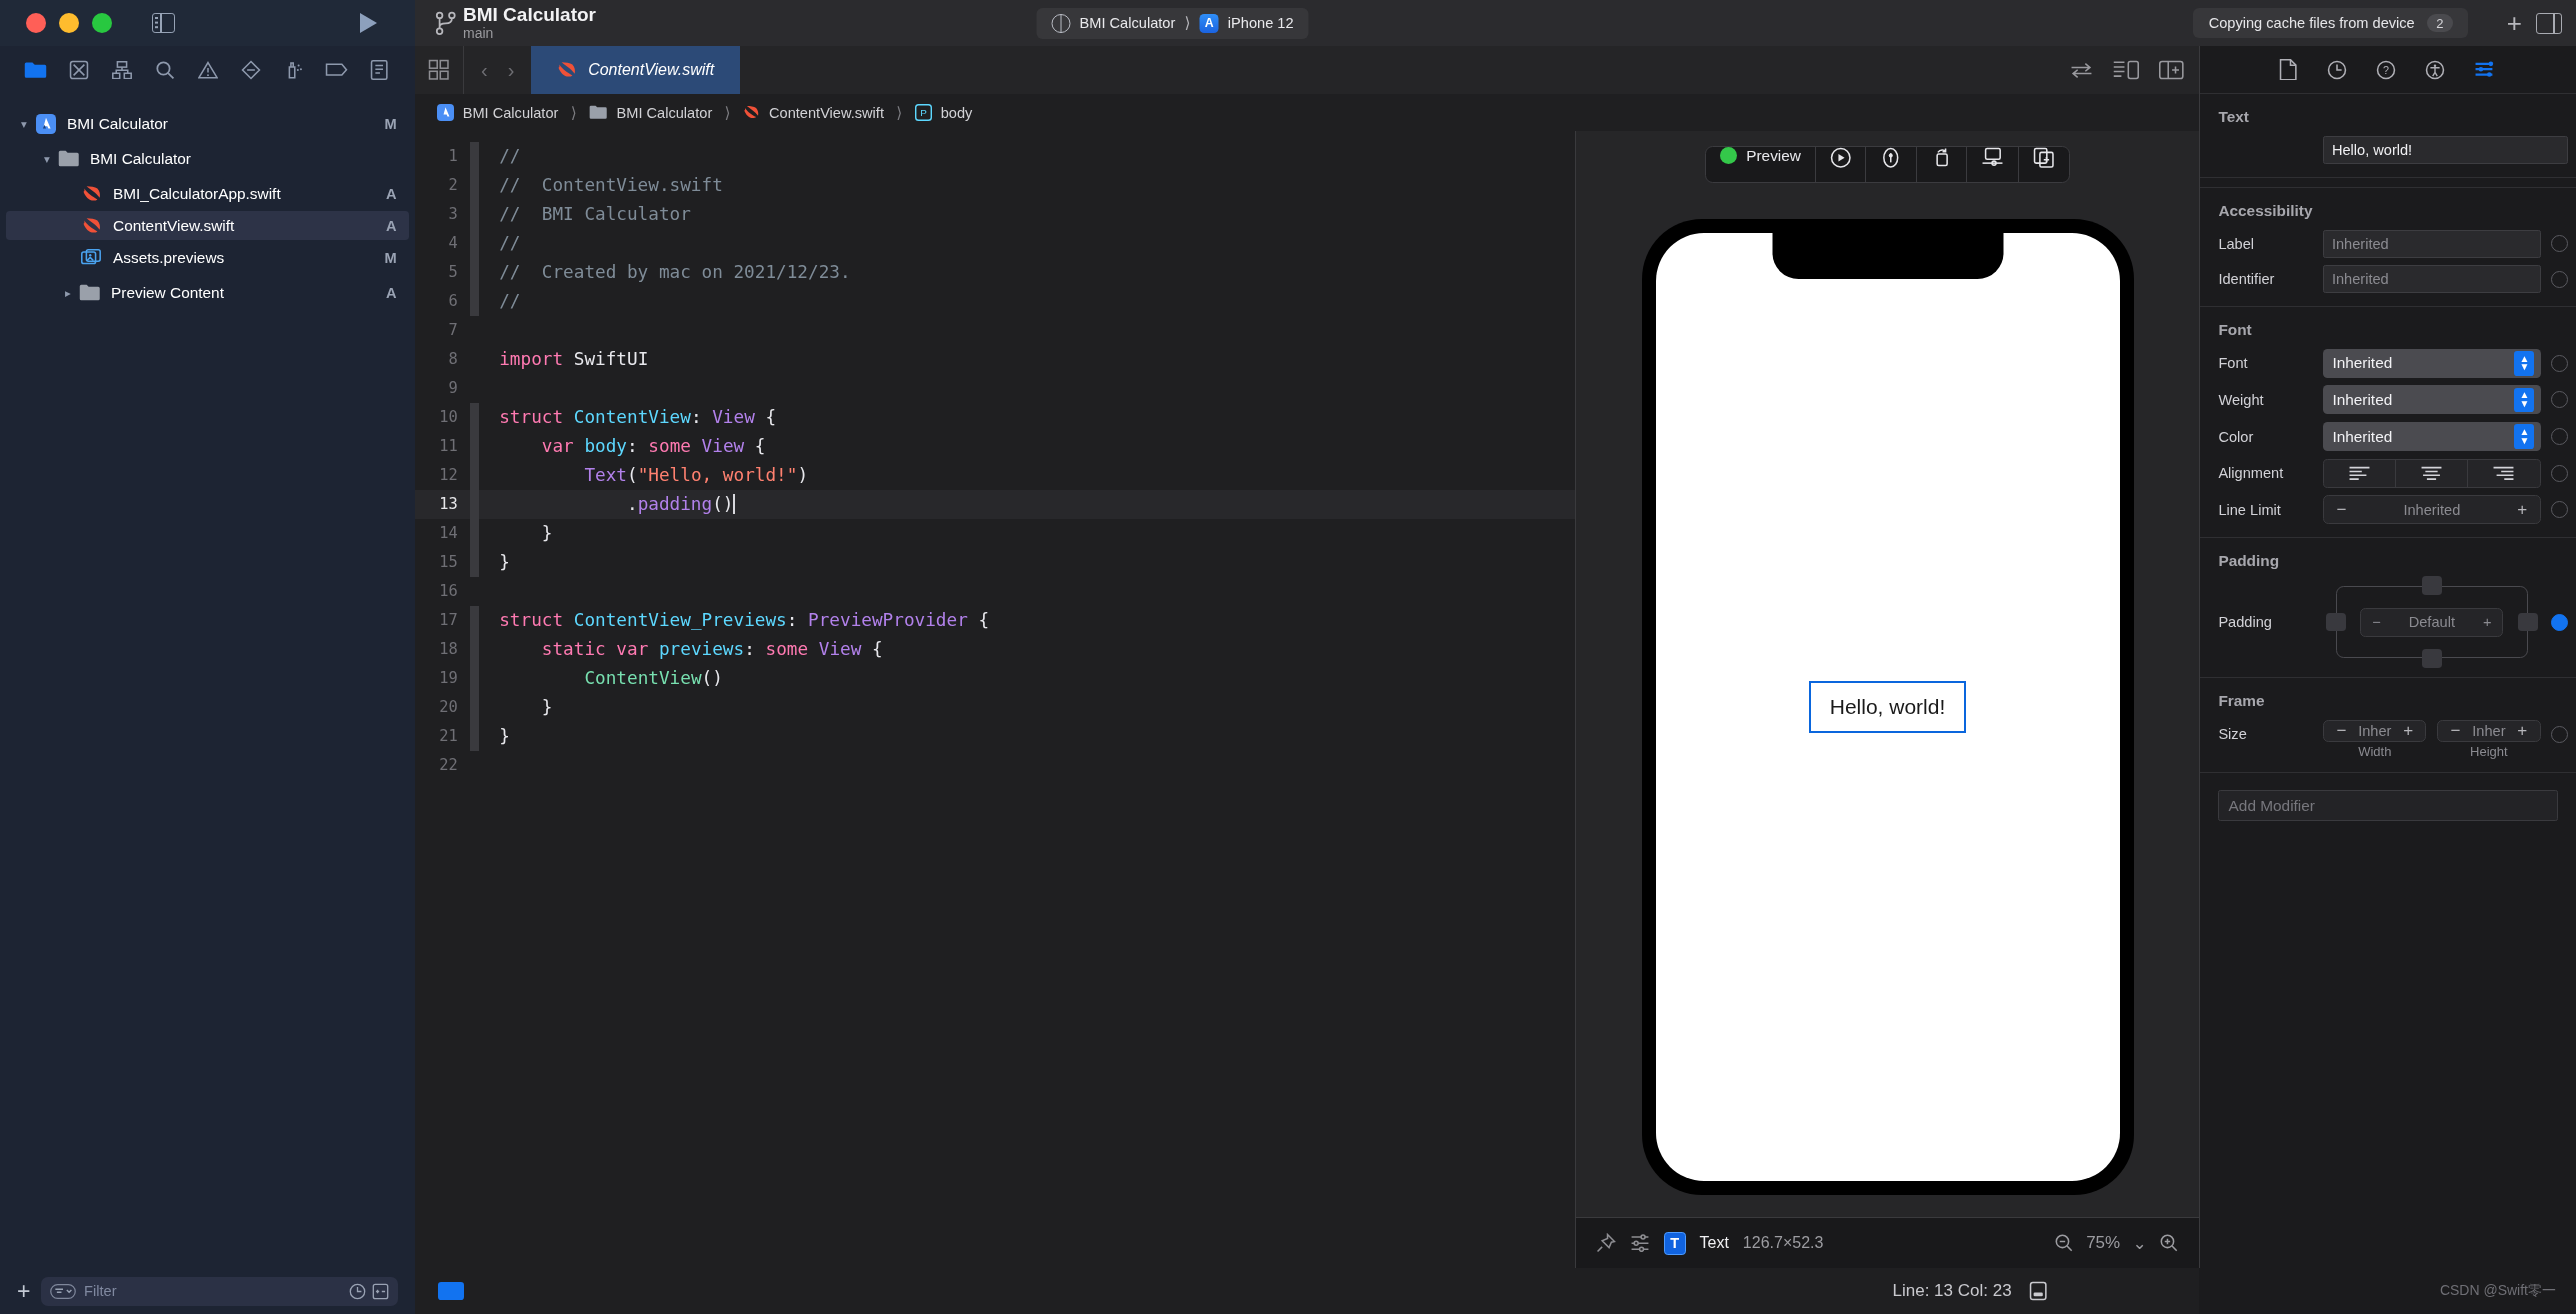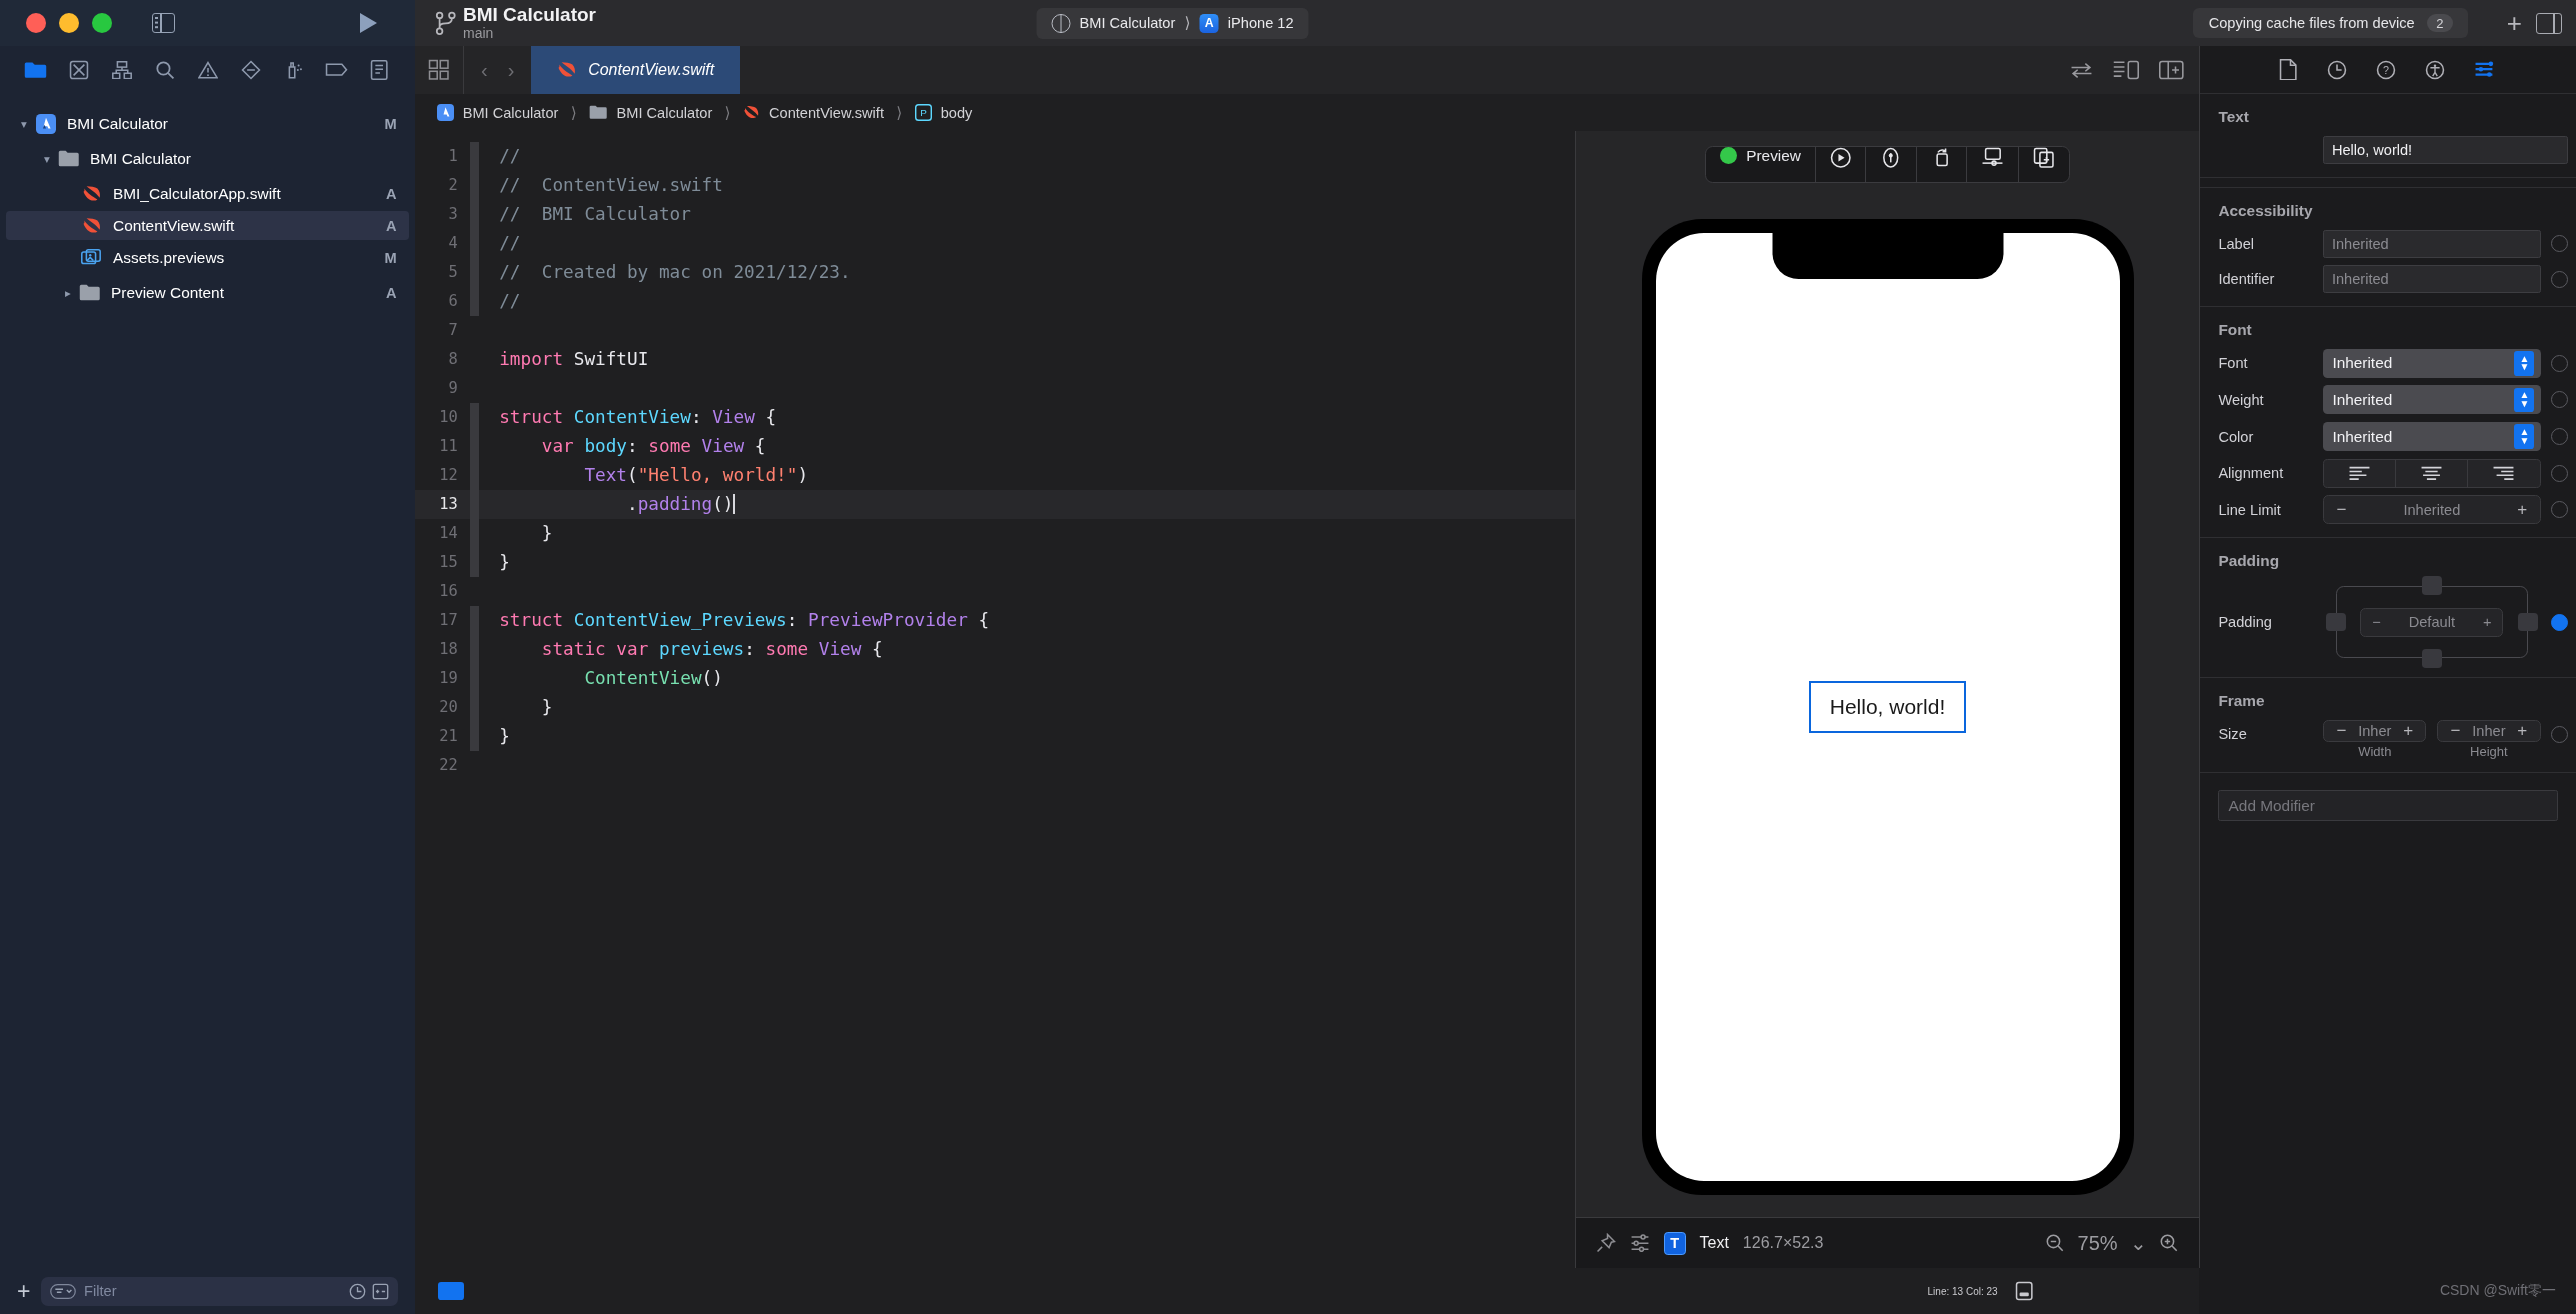--- a/index.html
+++ b/index.html
@@ -97,21 +97,21 @@
   .screen { width:100%; height:100%; background:#fff; border-radius:48px; position:relative; overflow:hidden;
      display:flex; align-items:center; justify-content:center;}
   .notch { position:absolute; top:0; left:50%; transform:translateX(-50%); width:231px; height:46px; background:#000; border-radius:0 0 26px 26px;}
   .hello-box { border:2.3px solid #0a66dd; padding:12.3px 18.4px; }
   .hello-box span { font-size:21px; color:#1a1a1a; }
   .canvas-bottom { height:51px; background:#19191b; display:flex; align-items:center; gap:14px; padding:0 20px; border-top:0.8px solid #3a3a3d;}
   .t-chip { width:21.5px;height:23px;background:#1063e0;border-radius:3.8px;color:#fff;font-size:14.6px;font-weight:bold;
      display:flex;align-items:center;justify-content:center; border:1.5px solid #4d9bff;}
   .sel-name { font-size:16px; color:#f0f0f3; }
   .sel-size { font-size:16px; color:#9c9ca1; }
-  .zoomgrp { margin-left:auto; display:flex; align-items:center; gap:12.3px; color:#9c9ca1; font-size:20px;}
+  .zoomgrp { margin-left:auto; display:flex; align-items:center; gap:12.3px; color:#9c9ca1; font-size:17px;}
 
   
   .insp { width:377px; background:#1b1b1d; display:flex; flex-direction:column; border-left:0.8px solid #3a3a3d;}
   .insp-tabs { height:48px; display:flex; align-items:center; justify-content:center; gap:29px; border-bottom:0.8px solid #2f2f32;}
   .insp-body { flex:1; overflow:hidden; }
   .sec-title { font-size:15.4px; font-weight:bold; color:#a7a7ad; padding:14px 18.4px 6.1px 18.4px;}
   .fld { display:flex; align-items:center; gap:10.8px; padding:3.8px 7.7px 3.8px 18.4px; }
   .flabel { width:94px; text-align:left; font-size:14.6px; color:#d2d2d7; flex:none;}
   .inp { flex:1; height:28px; background:#2a2a2d; border:0.8px solid #3d3d41; border-radius:2.3px;
      display:flex; align-items:center; padding:0 7.7px; font-size:14.6px; color:#8b8b91;}
@@ -139,21 +139,21 @@
   .sizecol { flex:1; display:flex; flex-direction:column; align-items:center; gap:2.3px;}
   .sizecap { font-size:13px; color:#8b8b91;}
   .addmod { margin:17px 18.4px; height:31px; background:#232326; border:0.8px solid #3a3a3e; border-radius:2.3px;
      display:flex; align-items:center; padding:0 9.2px; font-size:15.4px; color:#77777d;}
 
   
   .statusbar { height:46px; display:flex; }
   .sb-left { width:415px; background:#1d2433; }
   .sb-mid { flex:1; background:#1f1f21; display:flex; align-items:center; position:relative; }
   .blue-tag { width:26px;height:18.4px;background:#1273f0;border-radius:3.1px; margin-left:23px;}
-  .linecol { position:absolute; right:166px; font-size:10px; color:#c9c9ce; display:flex; align-items:center; gap:17px;}
+  .linecol { position:absolute; right:152px; font-size:17px; color:#c9c9ce; display:flex; align-items:center; gap:17px;}
   .sb-right { width:377px; background:#1b1b1d; display:flex; align-items:center; justify-content:flex-end; padding-right:20px;}
   .wm { font-size:14px; color:#6f6f75; }
   svg { display:block; }
 </style>
 </head>
 <body>
 
 <div class="titlebar">
   <div class="tb-left">
     <div class="traffic">

